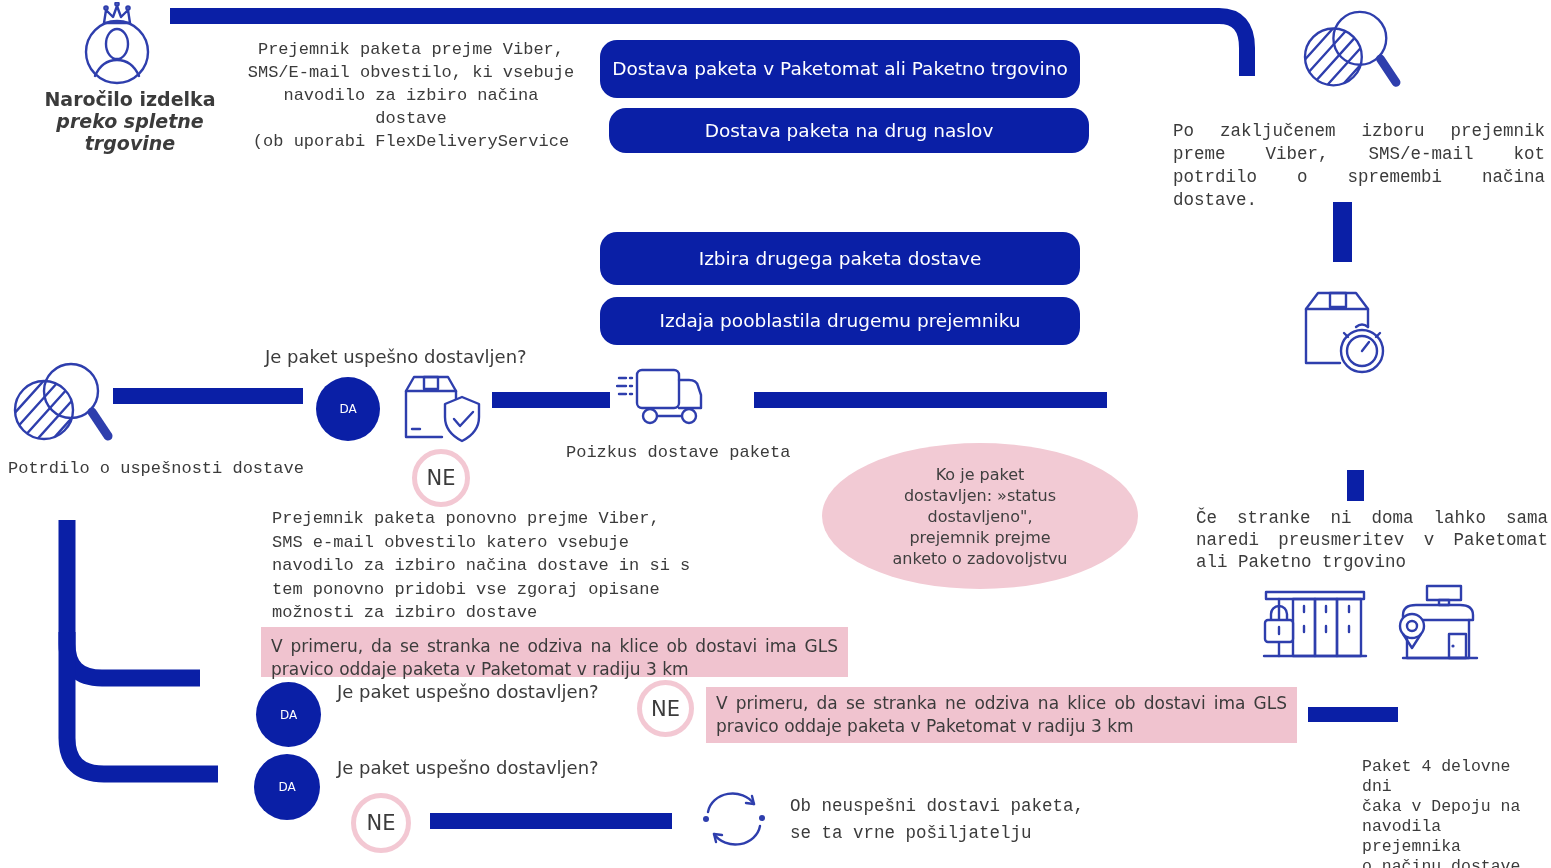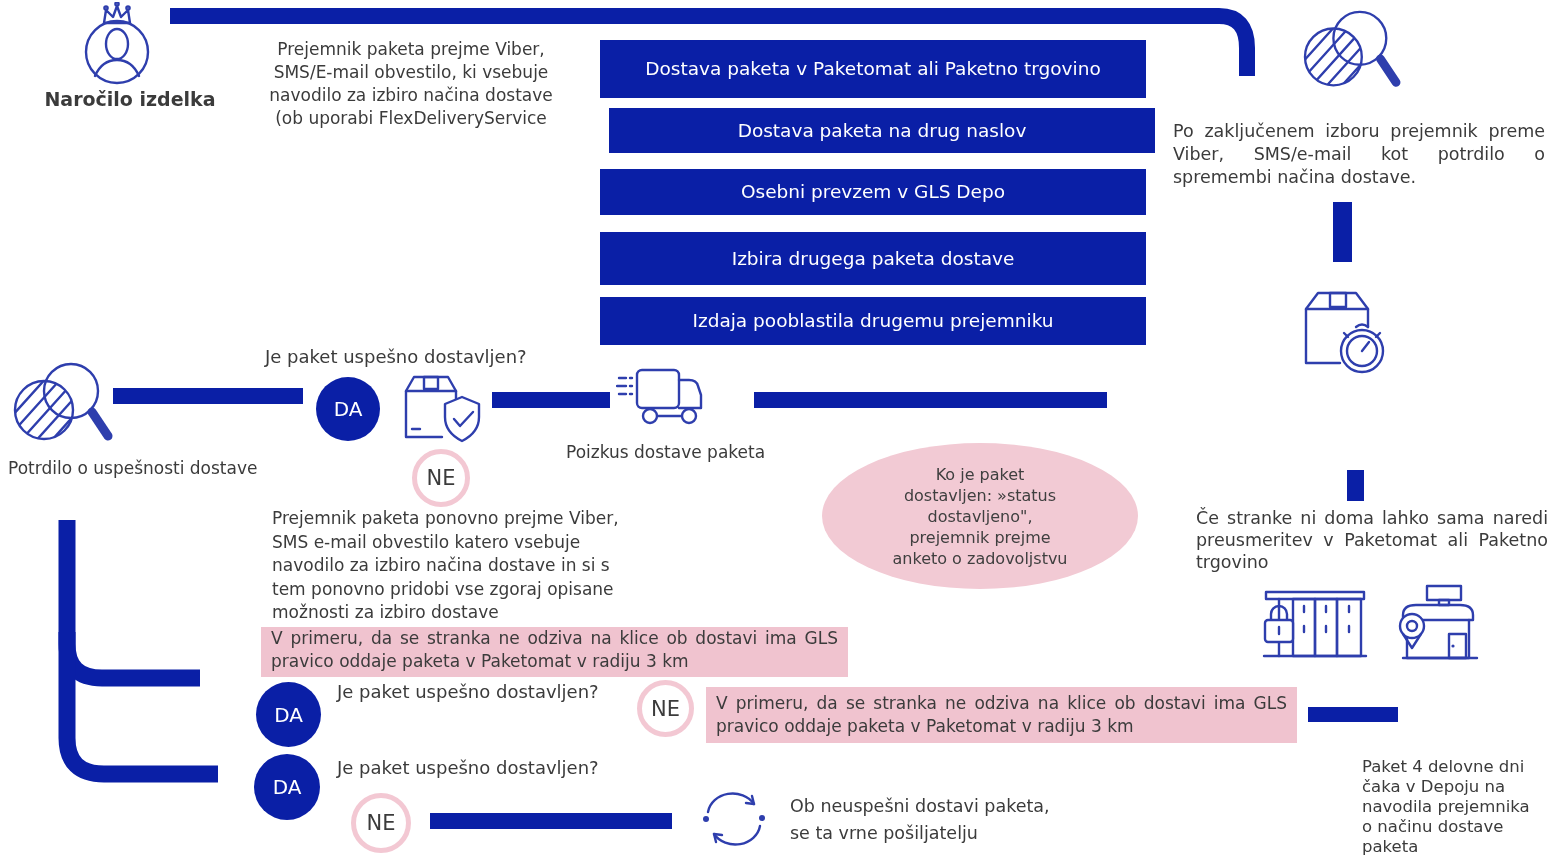--- a/index.html
+++ b/index.html
@@ -4,35 +4,35 @@
 <style>
   html,body{margin:0;padding:0;background:#ffffff;}
   :root{
     --blue:#0a1fa6; --icon:#2e3ead; --pink:#f0c3cf; --pink2:#f2cad4;
     --ring:#f3c8d3; --ink:#3b3b3b;
   }
   .canvas{position:relative;width:1551px;height:868px;background:#fff;overflow:hidden;
           font-family:"DejaVu Sans","Liberation Sans",sans-serif;color:var(--ink);}
   .abs{position:absolute;}
   .bar{position:absolute;background:var(--blue);}
-  .bluebox{position:absolute;left:600px;width:546px;background:var(--blue);color:#fff;
+  .bluebox{position:absolute;left:600px;width:480px;background:var(--blue);color:#fff;
            display:flex;align-items:center;justify-content:center;text-align:center;
-           font-size:18.5px;line-height:26px;padding:2px 2px;box-sizing:border-box;}
-  .txt{position:absolute;font-size:17px;line-height:23px;color:var(--ink);}
+           font-size:18.5px;line-height:26px;padding:2px 2px;box-sizing:border-box;border-radius:17px;}
+  .txt{position:absolute;font-size:17px;line-height:23px;color:var(--ink);font-family:Liberation Mono, monospace;}
   .pre{white-space:pre-line;}
   .ctr{text-align:center;}
   .jst{text-align:justify;}
   .q{position:absolute;font-size:18px;color:var(--ink);white-space:nowrap;}
   .da{position:absolute;border-radius:50%;background:var(--blue);color:#fff;
-      display:flex;align-items:center;justify-content:center;font-size:20px;}
+      display:flex;align-items:center;justify-content:center;font-size:12px;}
   .ne{position:absolute;border-radius:50%;background:#fff;border:5px solid var(--ring);
       color:var(--ink);display:flex;align-items:center;justify-content:center;
       font-size:21px;box-sizing:border-box;}
   .pinkbox{position:absolute;background:var(--pink);color:var(--ink);font-size:17px;
-           line-height:23px;padding:0 10px;box-sizing:border-box;text-align:justify;}
+           line-height:23px;padding:8px 10px;box-sizing:border-box;text-align:justify;}
   .ellipse{position:absolute;background:var(--pink2);border-radius:50%;
            display:flex;align-items:center;justify-content:center;}
   .ellipse .inner{font-size:16px;line-height:21px;text-align:center;white-space:pre-line;color:#3f3f3f;}
   .title{position:absolute;left:28px;top:88px;width:204px;text-align:center;
          font-weight:bold;font-size:19px;line-height:22px;}
   .title .it{font-style:italic;}
   .icon svg *{stroke:var(--icon);fill:none;stroke-width:2.4;stroke-linecap:round;stroke-linejoin:round;}
   .icon svg .thin{stroke-width:1.7;}
   .icon svg .handle{stroke-width:9;}
   .icon svg .dot{fill:var(--icon);stroke:none;}
@@ -53,35 +53,35 @@
         <circle cx="35" cy="2" r="1.6"></circle>
         <circle cx="46" cy="6" r="1.6"></circle>
       <circle cx="35" cy="50" r="31"></circle>
       <ellipse cx="35" cy="42" rx="11" ry="15"></ellipse>
       <path d="M13 74 Q20 58 35 58 Q50 58 57 74"></path>
     </svg>
   </div>
 
   <div class="title">
     <div>Naročilo izdelka</div>
+    <div class="it">preko spletne trgovine</div>
   </div>
 
   <div class="bar" style="left:170px;top:8px;width:1035px;height:16px;"></div>
   <svg class="abs connector" style="left:1203px;top:8px;" width="58" height="70" viewBox="0 0 58 70">
     <path d="M0 8 H16 Q44 8 44 40 V68" stroke-width="16"></path>
   </svg>
 
   <div class="txt pre ctr" style="left:243px;top:38px;width:336px;">Prejemnik paketa prejme Viber,
 SMS/E-mail obvestilo, ki vsebuje
 navodilo za izbiro načina dostave
 (ob uporabi FlexDeliveryService</div>
 
   <div class="bluebox" style="top:40px;height:58px;">Dostava paketa v Paketomat ali Paketno trgovino</div>
   <div class="bluebox" style="top:108px;height:45px;margin-left:9px;">Dostava paketa na drug naslov</div>
-  <div class="bluebox" style="top:169px;height:46px;">Osebni prevzem v GLS Depo</div>
   <div class="bluebox" style="top:232px;height:53px;">Izbira drugega paketa dostave</div>
   <div class="bluebox" style="top:297px;height:48px;text-align:center;">Izdaja pooblastila drugemu prejemniku</div>
 
   <div class="abs icon" style="left:1298px;top:6px;width:108px;height:94px;">
     <svg viewBox="0 0 110 96" width="108" height="94">
       <defs>
           <clipPath id="mg1">
             <circle cx="36" cy="52" r="29"></circle>
           </clipPath>
         </defs>

